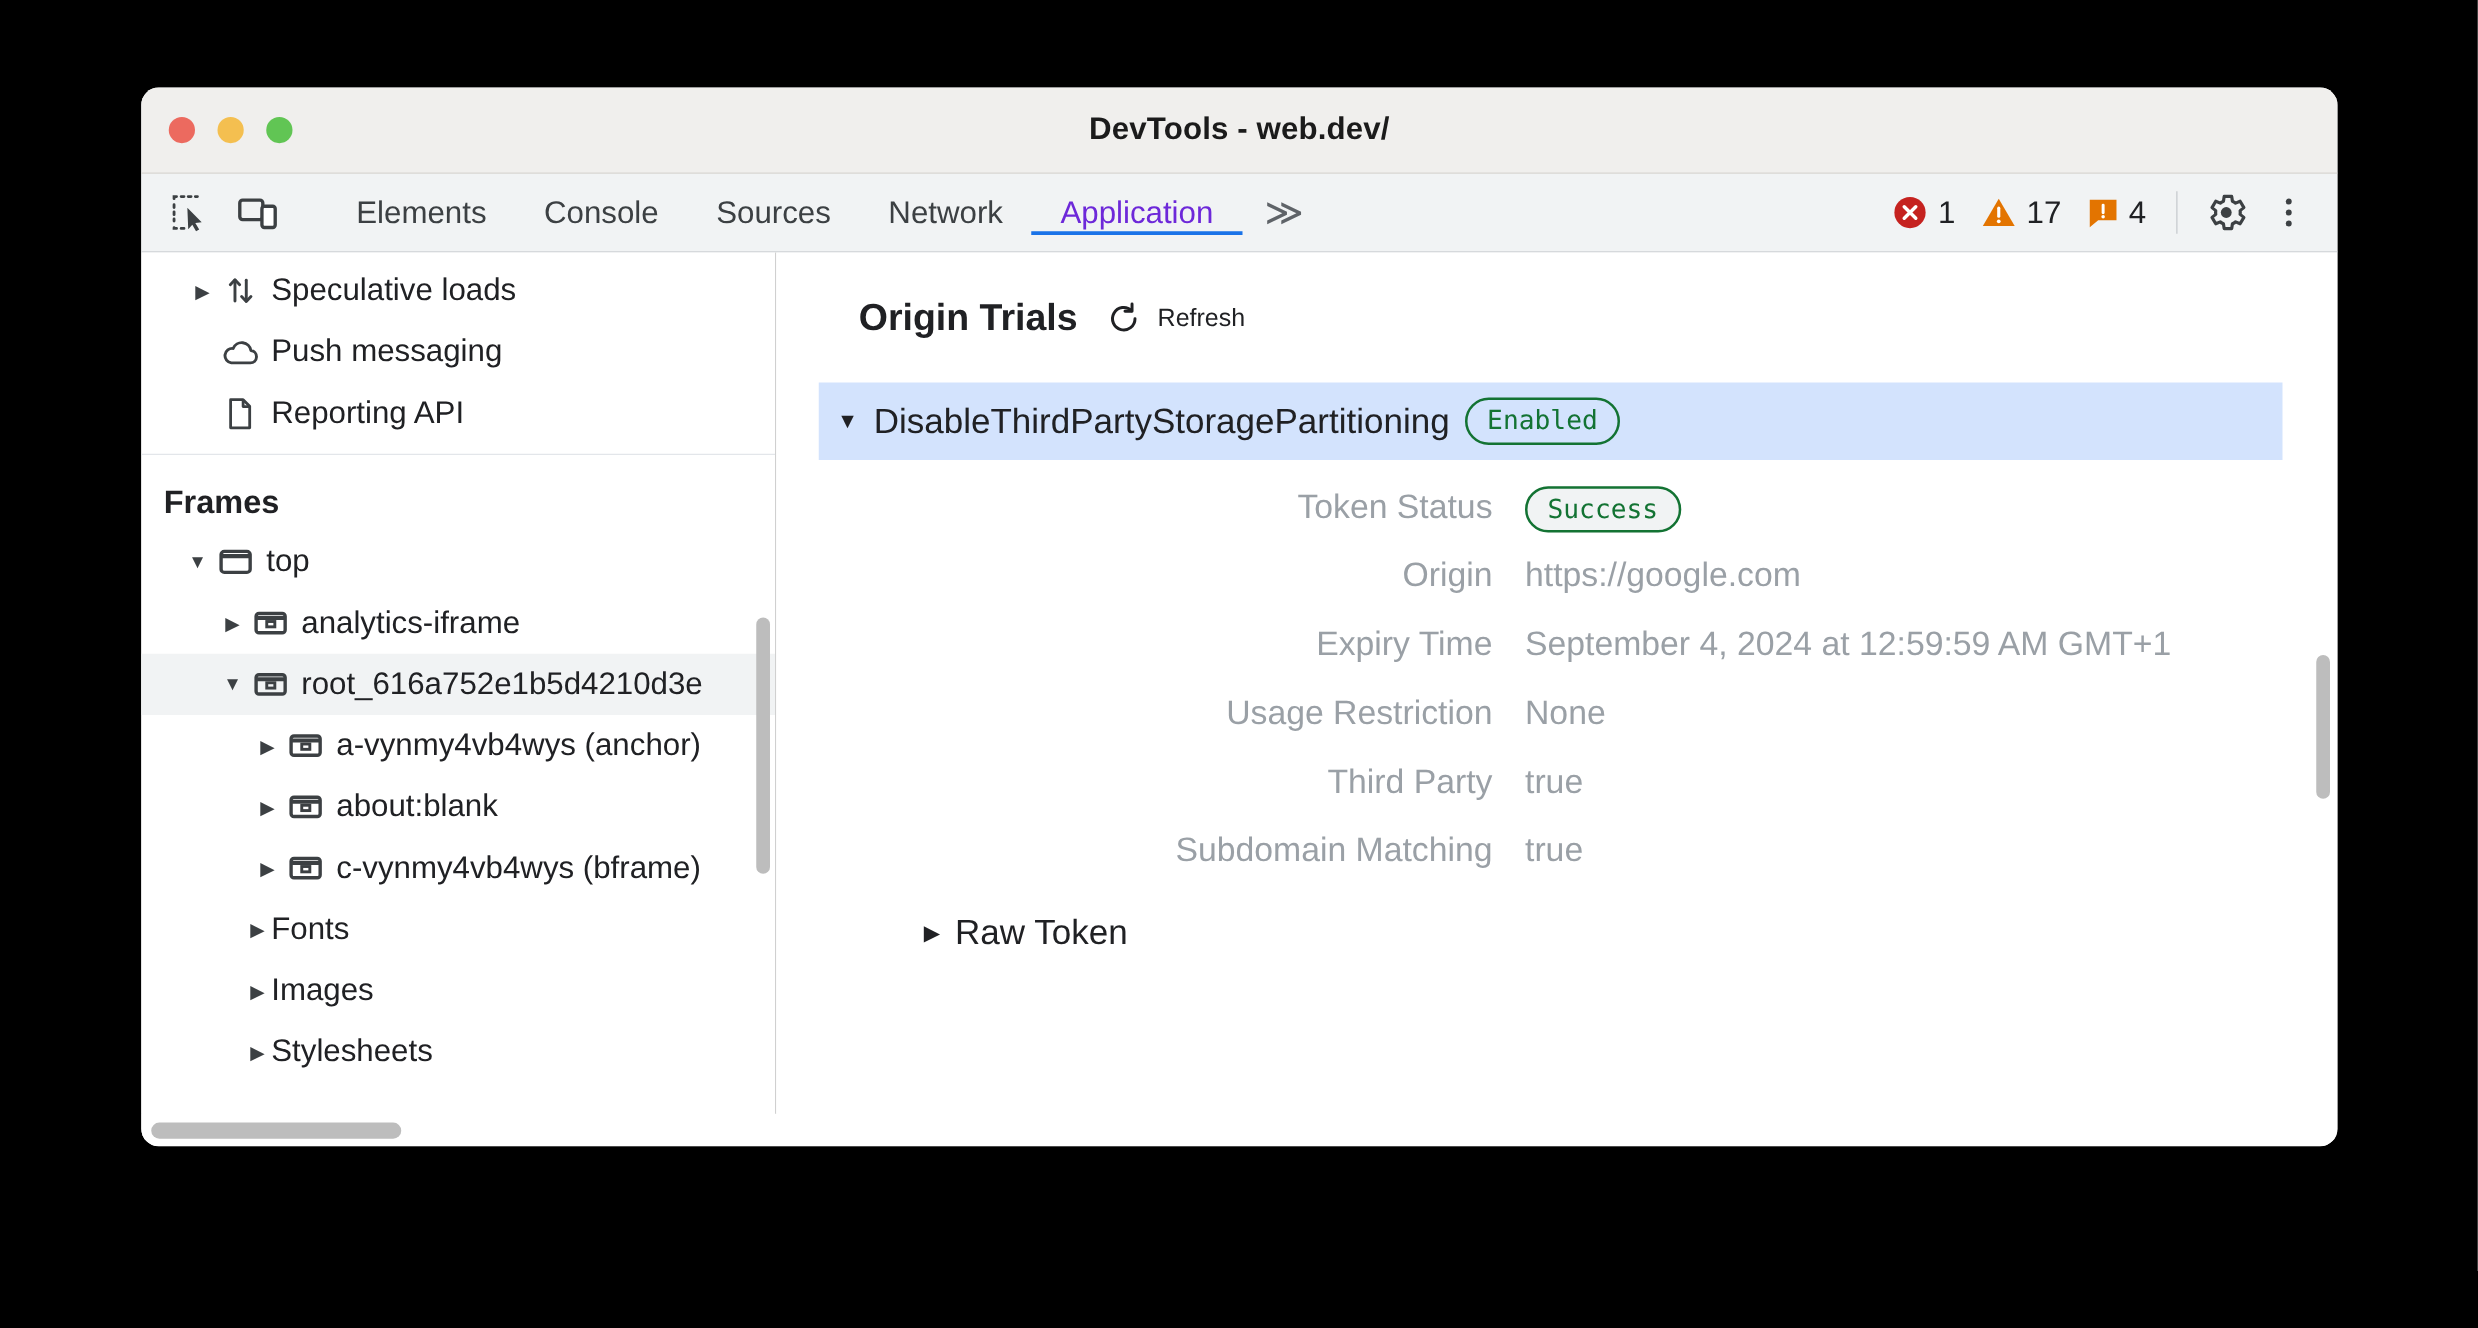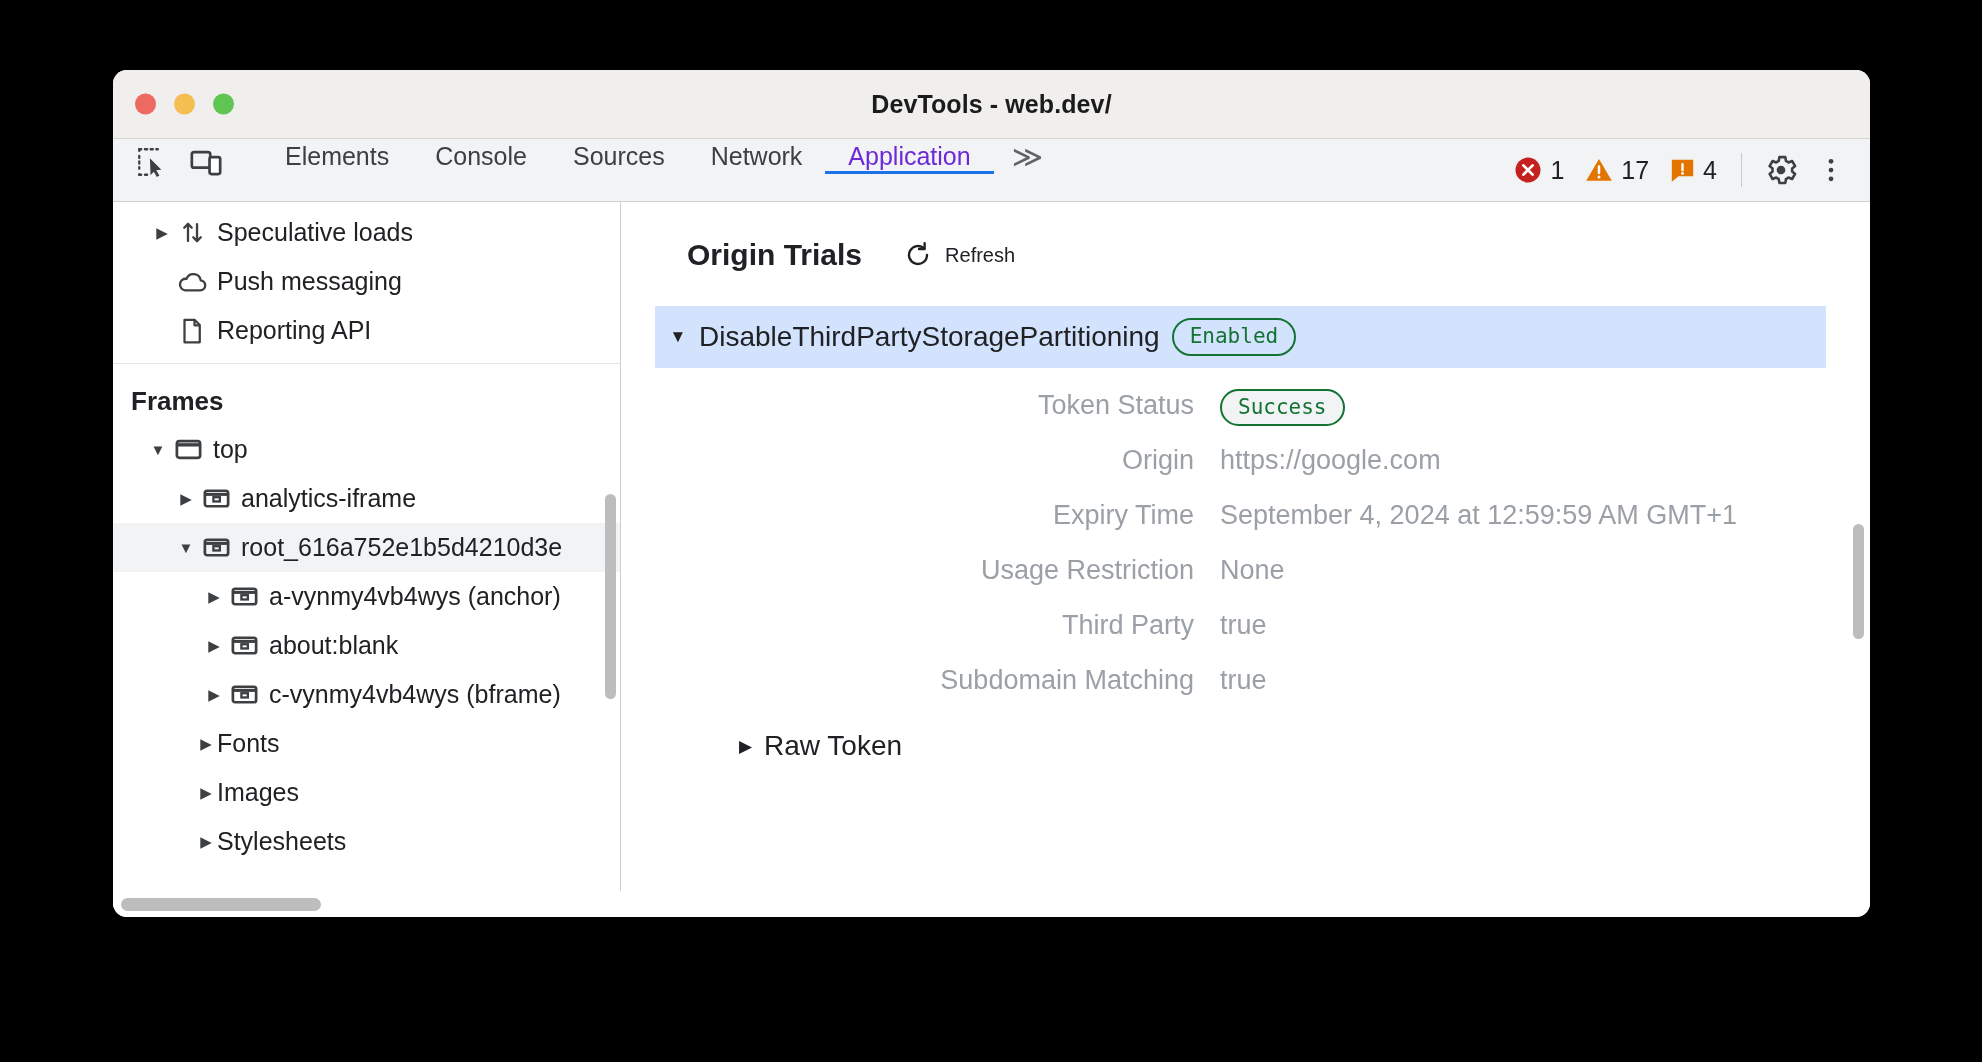--- a/index.html
+++ b/index.html
@@ -48,21 +48,21 @@
     font-weight: bold;
     color: #1b1b1b;
     letter-spacing: 0.1px;
   }
   
   .toolbar {
     height: 63px;
     background: #f1f3f4;
     border-bottom: 1px solid #cdd1d4;
     display: flex;
-    align-items: flex-start;
+    align-items: center;
     flex: none;
   }
   .tb-icons {
     display: flex;
     align-items: center;
     padding-left: 16px;
     gap: 8px;
   }
   .tb-iconbtn {
     width: 46px; height: 46px;
@@ -206,21 +206,21 @@
   .main {
     flex: 1;
     position: relative;
     overflow: hidden;
     background: #fff;
     padding-left: 34px;
   }
   .panel-header {
     display: flex;
     align-items: center;
-    gap: 41px;
+    gap: 22px;
     padding-top: 36px;
     padding-left: 32px;
   }
   .panel-title {
     font-size: 30px;
     font-weight: bold;
     color: #202124;
   }
   .refresh-btn {
     display: flex;

